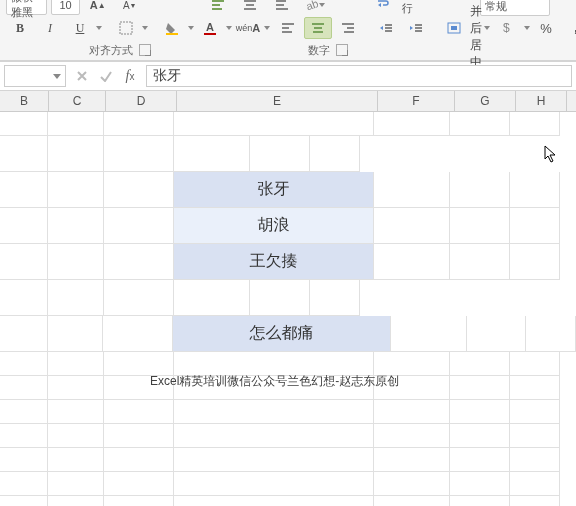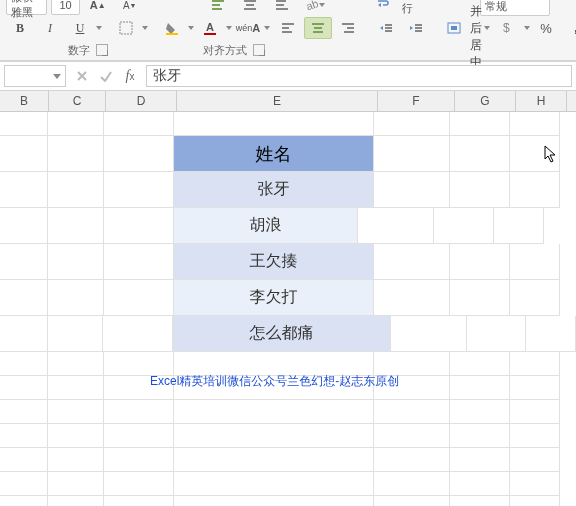--- a/index.html
+++ b/index.html
@@ -24,21 +24,21 @@
 .grid-wrap{position:relative;height:440px;overflow:hidden}
 .colhdrs{display:flex;height:20px;background:#f0f0f0;border-bottom:1px solid #ccc}
 .colhdr{border-right:1px solid #ccc;display:flex;align-items:center;justify-content:center;font-size:12px;color:#555;background:#f0f0f0}
 .rows{position:relative}
 .row{display:flex;height:24px}
 .cell{border-right:1px solid #e0e0e0;border-bottom:1px solid #e0e0e0;display:flex;align-items:center;justify-content:center;font-size:16px;color:#333;box-sizing:border-box}
 .row.h36{height:36px}
 .data-hdr{background:#8ea9db;color:#000;font-size:18px}
 .data-a{background:#d9e1f2}
 .data-b{background:#eaf0fa}
-.watermark{position:absolute;left:150px;top:282px;font-size:12px;color:#1d4ed8;pointer-events:none}
+.watermark{position:absolute;left:150px;top:282px;font-size:12px;color:#404040;pointer-events:none}
 .cursor{position:absolute;right:18px;top:54px;width:14px;height:18px;pointer-events:none}
 .tri svg,.dd svg{display:block}
 .pill{border:1px solid #ccc;background:#fff;padding:0 4px;height:18px;display:flex;align-items:center;font-size:11px;color:#555;border-radius:2px}
 </style>
 </head>
 <body>
 
 <div class="ribbon">
   <div class="ribbon-top">
     <div class="seg">
@@ -207,26 +207,26 @@
     <span class="dd">
         <svg width="6" height="4">
           <polygon points="0,0 6,0 3,4" fill="#888"></polygon>
         </svg>
       </span>
     <span class="btn" style="font-size:13px">%</span>
     <span class="btn" style="font-size:14px;font-weight:bold">，</span>
   </div>
 
   <div class="group-labels">
+    <div class="gl" style="width:240px">
+        <span>对齐方式</span>
+        <span class="dlg"></span>
+      </div>
     <div class="gl" style="width:108px;justify-content:flex-end;padding-right:6px">
         <span>数字</span>
-        <span class="dlg"></span>
-      </div>
-    <div class="gl" style="width:240px">
-        <span>对齐方式</span>
         <span class="dlg"></span>
       </div>
   </div>
 </div>
 
 <div class="fbar">
   <div class="namebox">
     <span></span>
     <span class="tri">
         <svg width="8" height="5">
@@ -270,57 +270,55 @@
         <div class="cell" style="width: 70px;"></div>
         <div class="cell" style="width: 200px;"></div>
         <div class="cell" style="width: 76px;"></div>
         <div class="cell" style="width: 60px;"></div>
         <div class="cell" style="width: 50px;"></div>
       </div>
       <div class="row h36">
         <div class="cell" style="width: 48px;"></div>
         <div class="cell" style="width: 56px;"></div>
         <div class="cell" style="width: 70px;"></div>
-        <div class="cell data-hdr" style="width: 200px;">姓名</div>
         <div class="cell" style="width: 76px;"></div>
         <div class="cell" style="width: 60px;"></div>
         <div class="cell" style="width: 50px;"></div>
       </div>
       <div class="row h36">
         <div class="cell" style="width: 48px;"></div>
         <div class="cell" style="width: 56px;"></div>
         <div class="cell" style="width: 70px;"></div>
         <div class="cell data-a" style="width: 200px;">张牙</div>
         <div class="cell" style="width: 76px;"></div>
         <div class="cell" style="width: 60px;"></div>
         <div class="cell" style="width: 50px;"></div>
       </div>
       <div class="row h36">
         <div class="cell" style="width: 48px;"></div>
         <div class="cell" style="width: 56px;"></div>
         <div class="cell" style="width: 70px;"></div>
-        <div class="cell data-b" style="width: 184px;">胡浪</div>
+        <div class="cell data-b" style="width: 200px;">胡浪</div>
         <div class="cell" style="width: 76px;"></div>
         <div class="cell" style="width: 60px;"></div>
         <div class="cell" style="width: 50px;"></div>
       </div>
       <div class="row h36">
         <div class="cell" style="width: 48px;"></div>
         <div class="cell" style="width: 56px;"></div>
         <div class="cell" style="width: 70px;"></div>
         <div class="cell data-a" style="width: 200px;">王欠揍</div>
         <div class="cell" style="width: 76px;"></div>
         <div class="cell" style="width: 60px;"></div>
         <div class="cell" style="width: 50px;"></div>
       </div>
       <div class="row h36">
         <div class="cell" style="width: 48px;"></div>
         <div class="cell" style="width: 56px;"></div>
         <div class="cell" style="width: 70px;"></div>
-        <div class="cell data-b" style="width: 200px;">李欠打</div>
         <div class="cell" style="width: 76px;"></div>
         <div class="cell" style="width: 60px;"></div>
         <div class="cell" style="width: 50px;"></div>
       </div>
       <div class="row h36">
         <div class="cell" style="width: 48px;"></div>
         <div class="cell" style="width: 56px;"></div>
         <div class="cell" style="width: 70px;"></div>
         <div class="cell data-a" style="width: 220px;">怎么都痛</div>
         <div class="cell" style="width: 76px;"></div>

